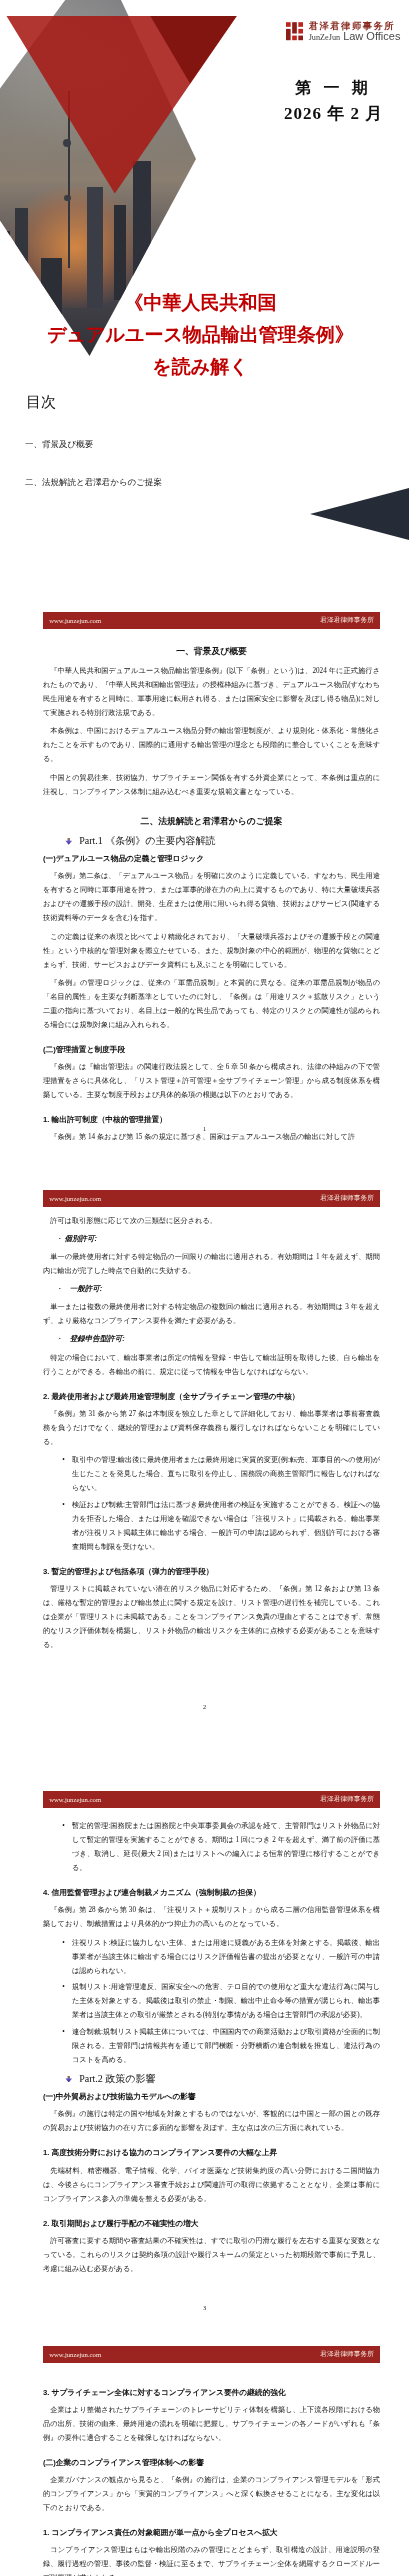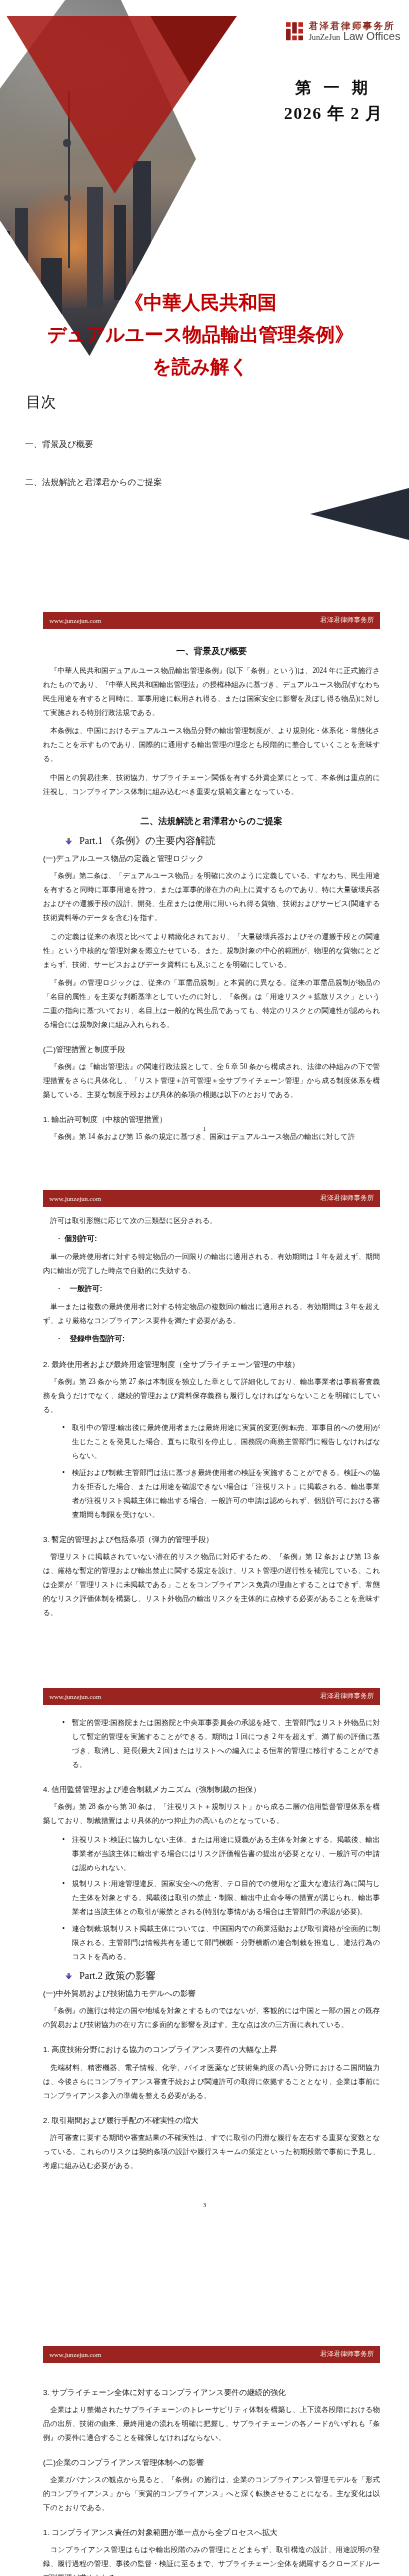--- a/index.html
+++ b/index.html
@@ -1,42 +1,42 @@
 <!DOCTYPE html>
 <html style="font-size:8.2px"><head>
 <meta charset="utf-8">
 <style>
   html,body{margin:0;padding:0;background:#fff;}
   #doc{position:relative;width:409px;height:4046px;background:#fff;overflow:hidden;
        font-family:"Liberation Serif","DejaVu Serif",serif;color:#141414;}
   .page{position:absolute;left:0;width:409px;height:578px;background:#fff;overflow:hidden;}
-  #p1{top:0}#p2{top:578px}#p3{top:1156px}#p4{top:1654px}#p5{top:2312px}
+  #p1{top:0}#p2{top:578px}#p3{top:1156px}#p4{top:1757px}#p5{top:2312px}
 
   
   .bar{position:absolute;left:43px;top:34px;width:337px;height:16.5px;background:#9B2420;
        display:flex;justify-content:space-between;align-items:center;padding:0 6.2px;
        box-sizing:border-box;color:#F5ECE2;font-size:6.7px;}
 
   
   .content{position:absolute;left:43px;top:58px;width:337px;font-size:7.2px;line-height:14px;
            text-align:justify;}
   .content p{margin:0 0 4.1px;text-indent:1em;}
   .hcenter{font-family:"Liberation Sans","DejaVu Sans",sans-serif;font-weight:bold;font-size:8.8px;
            text-align:center;margin:8.2px 0 6.2px;}
   .hcenter.mt{margin-top:15.5px;}
-  .sub{font-family:"Liberation Sans","DejaVu Sans",sans-serif;font-weight:normal;font-size:7.7px;
+  .sub{font-family:"Liberation Sans","DejaVu Sans",sans-serif;font-weight:bold;font-size:7.7px;
        margin:11.3px 0 3.1px;}
   .partline{margin:9.3px 0 1px;font-size:10px;text-indent:0;padding-left:12.4px;}
   .part-icon{display:inline-block;width:6.7px;height:6.7px;margin-right:7.2px;vertical-align:-0.5px;
       background:linear-gradient(180deg,#a07a1c 0%,#6a5acd 45%,#2e2e8f 100%);
       clip-path:polygon(32% 0,68% 0,68% 42%,100% 42%,50% 100%,0 42%,32% 42%);}
   ul.dots{list-style:none;margin:0 0 5.2px;padding:0 0 0 29px;}
   ul.dots li{position:relative;margin:0 0 2.6px;}
   ul.dots li:before{content:"•";position:absolute;left:-9.8px;top:0;}
-  .blt{margin:2.1px 0 1px;text-indent:0;padding-left:5.2px;font-family:"Liberation Sans","DejaVu Sans",sans-serif;}
+  .blt{margin:2.1px 0 1px;text-indent:0;padding-left:5.2px;font-family:"Liberation Sans","DejaVu Sans",sans-serif;font-style:italic;}
   .blt b{font-size:7.5px;}
   .blt-p{margin:0 0 3.1px;}
   .pageno{position:absolute;left:0;right:0;top:547px;text-align:center;font-size:6.2px;}
 
   
   .logo{position:absolute;display:flex;align-items:flex-start;}
   .logo .mark{margin-right:5.2px;}
   .logo .zh{font-family:"Liberation Sans","DejaVu Sans",sans-serif;font-weight:bold;
             font-size:9.3px;letter-spacing:1.5px;color:#8B2F24;line-height:10.3px;white-space:nowrap;}
   .logo .en{font-size:8.2px;color:#3d3d3d;line-height:10.3px;white-space:nowrap;}
@@ -158,22 +158,23 @@
       <span>www.junzejun.com</span>
       <span>君泽君律师事务所</span>
     </div>
     <div class="content">
       <p>許可は取引形態に応じて次の三類型に区分される。</p>
       <p class="blt">・ <b>個別許可:</b></p>
       <p class="blt-p">単一の最終使用者に対する特定物品の一回限りの輸出に適用される。有効期間は 1 年を超えず、期間内に輸出が完了した時点で自動的に失効する。</p>
       <p class="blt">・　<b>一般許可:</b></p>
       <p class="blt-p">単一または複数の最終使用者に対する特定物品の複数回の輸出に適用される。有効期間は 3 年を超えず、より厳格なコンプライアンス要件を満たす必要がある。</p>
       <p class="blt">・　<b>登録申告型許可:</b></p>
+      <p class="blt-p">特定の場合において、輸出事業者は所定の情報を登録・申告して輸出証明を取得した後、自ら輸出を行うことができる。各輸出の前に、規定に従って情報を申告しなければならない。</p>
       <div class="sub">2. 最終使用者および最終用途管理制度（全サプライチェーン管理の中核）</div>
-      <p>『条例』第 23 条から第 27 条は本制度を独立した章として詳細化しており、輸出事業者は事前審査義務を負うだけでなく、継続的管理および資料保存義務も履行しなければならないことを明確にしている。</p>
+      <p>『条例』第 31 条から第 27 条は本制度を独立した章として詳細化しており、輸出事業者は事前審査義務を負うだけでなく、継続的管理および資料保存義務も履行しなければならないことを明確にしている。</p>
       <ul class="dots">
         <li>取引中の管理:輸出後に最終使用者または最終用途に実質的変更(例:転売、軍事目的への使用)が生じたことを発見した場合、直ちに取引を停止し、国務院の商務主管部門に報告しなければならない。</li>
         <li>検証および制裁:主管部門は法に基づき最終使用者の検証を実施することができる。検証への協力を拒否した場合、または用途を確認できない場合は「注視リスト」に掲載される。輸出事業者が注視リスト掲載主体に輸出する場合、一般許可の申請は認められず、個別許可における審査期間も制限を受けない。</li>
       </ul>
       <div class="sub">3. 暫定的管理および包括条項（弾力的管理手段）</div>
       <p>管理リストに掲載されていない潜在的リスク物品に対応するため、『条例』第 12 条および第 13 条は、厳格な暫定的管理および輸出禁止に関する規定を設け、リスト管理の遅行性を補完している。これは企業が「管理リストに未掲載である」ことをコンプライアンス免責の理由とすることはできず、常態的なリスク評価体制を構築し、リスト外物品の輸出リスクを主体的に点検する必要があることを意味する。</p>
     </div>
     <div class="pageno">2</div>
   </div>
 

